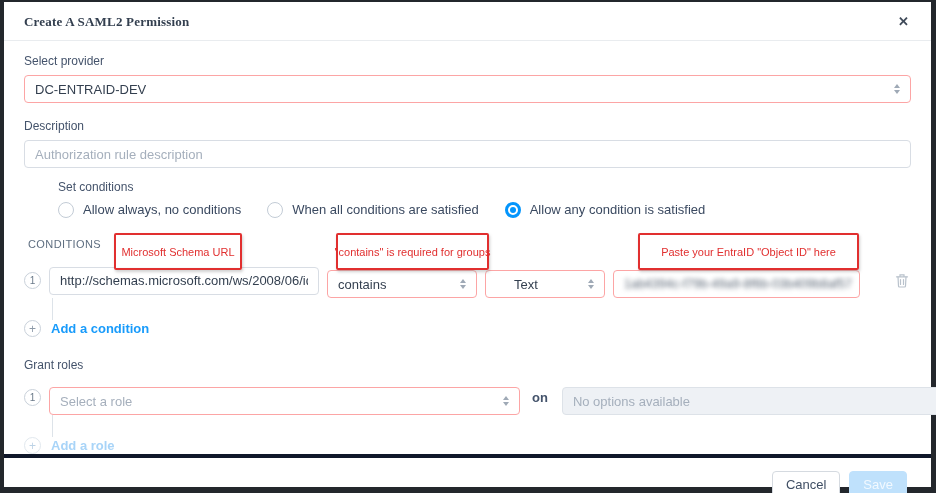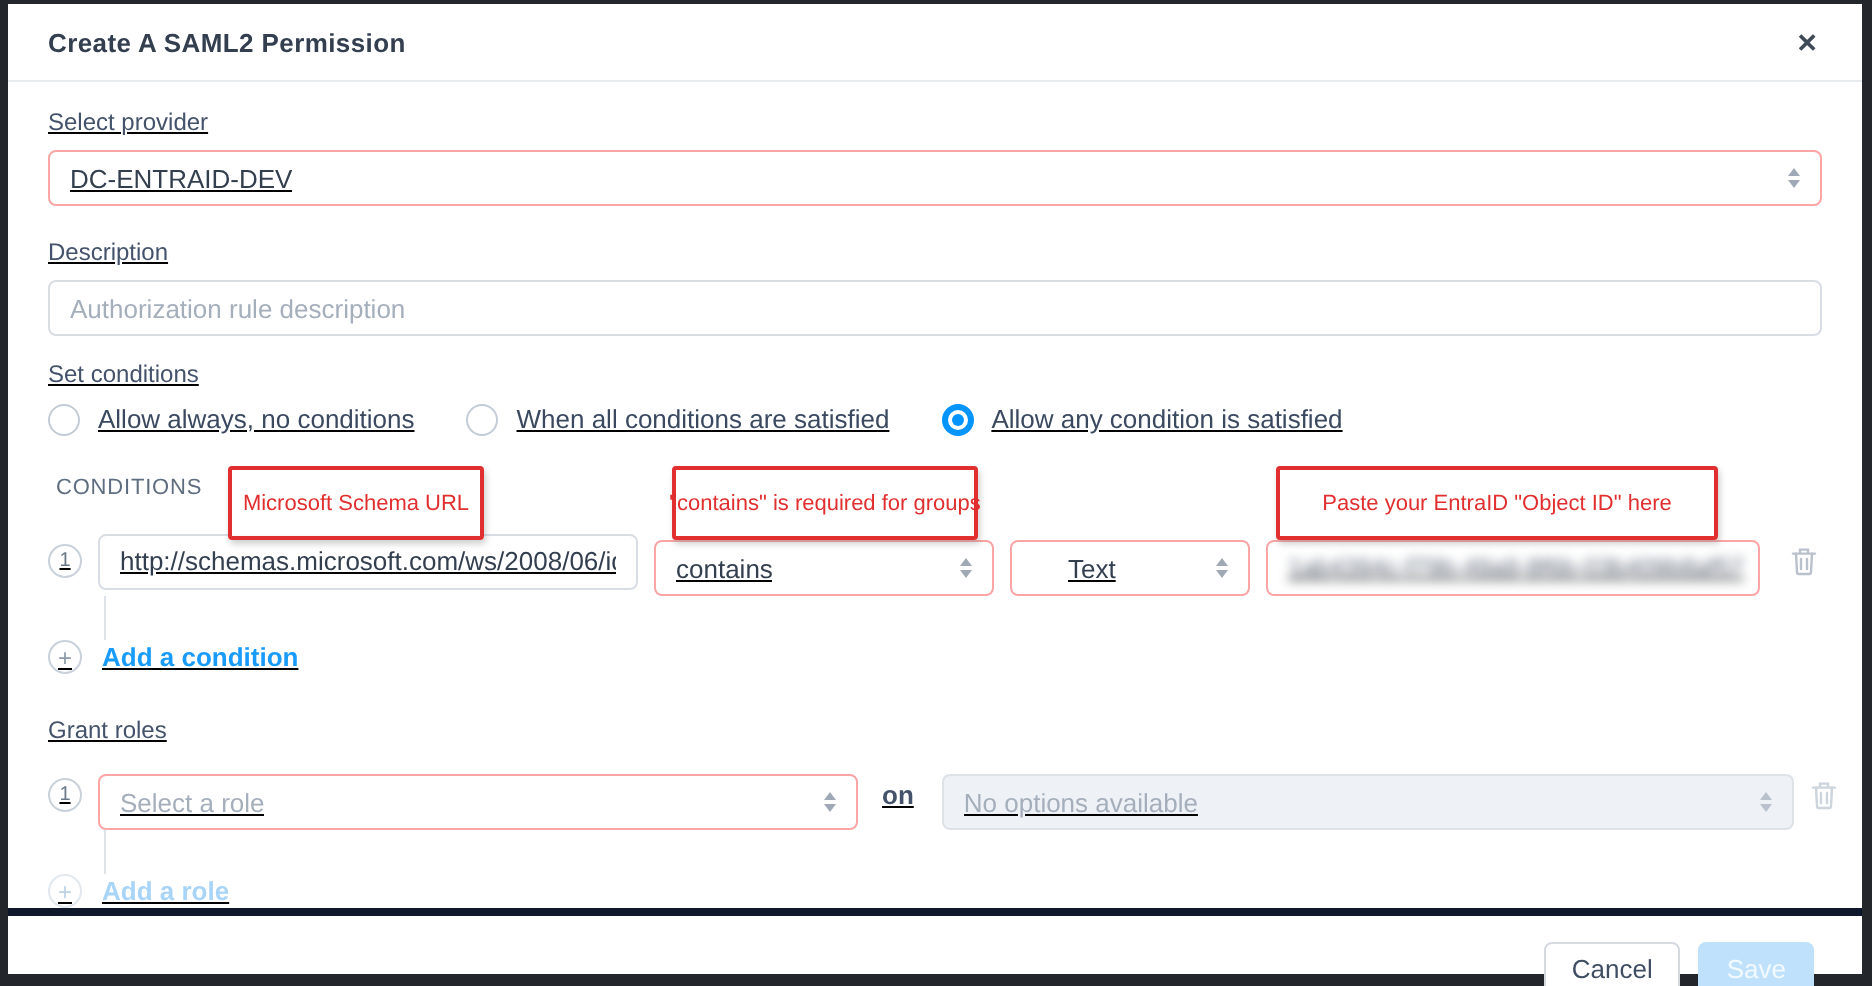--- a/index.html
+++ b/index.html
@@ -17,28 +17,28 @@
     border-bottom-width: 6px;
     background: #fff;
     display: flex; flex-direction: column;
   }
   
   .modal-header {
     display: flex; align-items: center; justify-content: space-between;
     padding: 11px 20px 10px 20px;
     border-bottom: 1px solid #e9ecef;
   }
-  .modal-title { font-size: 13px; font-weight: bold; color: #333f4f; letter-spacing: .2px; }
+  .modal-title { font-size: 13px; font-weight: bold; color: #333f4f; letter-spacing: .2px; font-family: Liberation Serif, serif; }
   .close-btn { font-size: 13px; color: #3f4a59; font-weight: bold; cursor: pointer; line-height: 1; padding: 2px; }
   
-  .modal-body { flex: 1; padding: 0 20px; position: relative; text-decoration: underline; }
+  .modal-body { flex: 1; padding: 0 20px; position: relative; }
   .field-label { font-size: 12px; color: #44536b; }
   .section-provider { margin-top: 13px; }
   .section-description { margin-top: 16px; }
-  .section-conditions-mode { margin-top: 12px; }
+  .section-conditions-mode { margin-top: 12px; margin-left: 34px; }
   .control {
     margin-top: 7px;
     height: 28px; width: 100%;
     border: 1px solid #fca5a5; border-radius: 4px;
     background: #fff;
     display: flex; align-items: center;
     padding: 0 10px;
     font-size: 13px; color: #333f4f;
   }
   .select { justify-content: space-between; cursor: pointer; }
@@ -87,33 +87,33 @@
   .chain-row { display: flex; align-items: center; gap: 8px; margin-top: 8px; }
   .num-circle, .plus-circle {
     width: 17px; height: 17px; border-radius: 50%;
     border: 1px solid #c9d1da; color: #6a7989;
     font-size: 10px; display: flex; align-items: center; justify-content: center;
     flex: none; background: #fff;
   }
   .plus-circle { color: #8d9aa8; font-size: 12px; cursor: pointer; }
   .connector { height: 22px; border-left: 1px solid #dde3e9; margin-left: 28px; }
   .cond-row .url-input { width: 270px; margin-top: 0; flex: none; }
-  .cond-row .sel-operator { width: 170px; flex: none; }
+  .cond-row .sel-operator { width: 150px; flex: none; }
   .cond-row .sel-type { width: 120px; flex: none; padding-left: 28px; }
   .cond-row .value-box { width: 247px; flex: none; overflow: hidden; }
   .blurred { filter: blur(2.6px); color: #5a6675; font-size: 12.5px; white-space: nowrap; }
   .trash-btn { margin-left: auto; margin-right: 2px; cursor: pointer; display: flex; align-items: center; }
   .trash-btn.disabled { cursor: default; }
   .add-row { display: flex; align-items: center; gap: 10px; }
   .add-link { font-size: 13px; font-weight: bold; color: #189bfb; cursor: pointer; }
   .add-row.disabled .plus-circle { border-color: #e1e8ee; color: #bdd3e6; cursor: default; }
   .add-row.disabled .add-link { color: #a8d4f8; cursor: default; }
   
   .grant-label { margin-top: 21px; }
-  .role-row .sel-role { width: 380px; flex: none; color: #a5afbc; justify-content: space-between; }
+  .role-row .sel-role { width: 471px; flex: none; color: #a5afbc; justify-content: space-between; }
   .on-label { font-size: 13px; font-weight: bold; color: #44536b; margin: 0 6px 0 4px; }
   .role-row .sel-target { width: 426px; flex: none; background: #eef1f5; border-color: #dde2e8; color: #a5afbc; }
   
   .modal-footer {
     border-top: 4px solid #0f172a;
     padding: 13px 24px 0 0;
     height: 52px;
     display: flex; justify-content: flex-end; align-items: flex-start; gap: 9px;
   }
   .btn {

